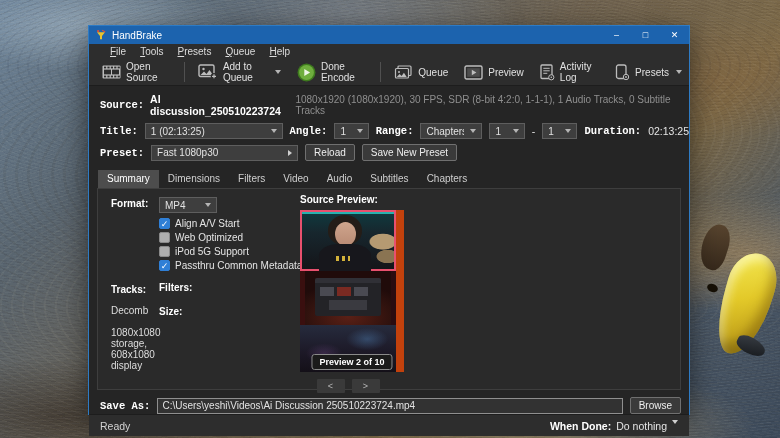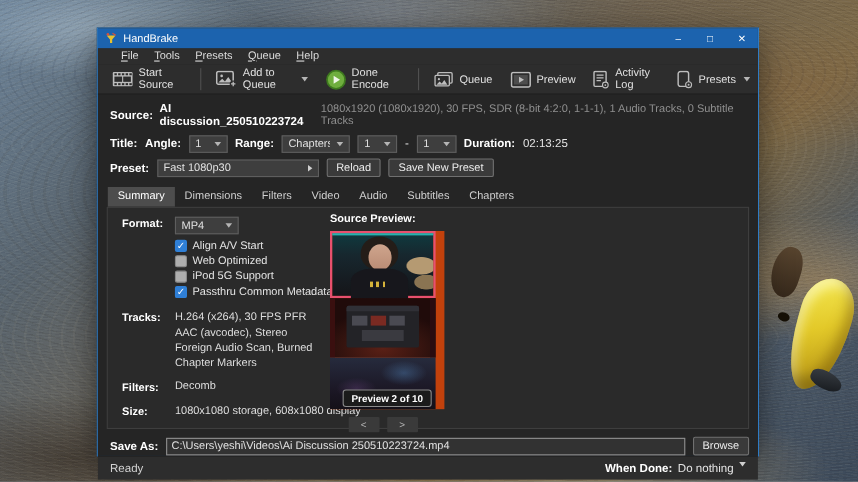--- a/index.html
+++ b/index.html
@@ -60,21 +60,21 @@
   .toolbar { height:27px; background:#2d2d2d; border-bottom:1px solid #1d1d1d;
     display:flex; align-items:center; padding-left:6px; gap:2px; flex:none; }
   .tb-btn { display:flex; align-items:center; gap:5px; padding:3px 7px; color:#e0e0e0; font-size:10px; }
   .tb-icon { display:flex; align-items:center; }
   .tb-sep { width:1px; height:20px; background:#505050; margin:0 4px; }
   .dd-arrow { width:0; height:0; border-left:3px solid transparent; border-right:3px solid transparent;
     border-top:4px solid #b5b5b5; display:inline-block; margin-left:2px; }
 
   .content { flex:1; background:#252525; position:relative; }
   .row { display:flex; align-items:center; padding-left:11px; }
-  .lbl { font-weight:bold; color:#fff; }
+  .lbl { font-weight:bold; color:#fff;font-family:Liberation Mono, monospace; }
   .source-row { margin-top:7px; gap:6px; }
   .src-name { color:#fff; font-weight:bold; }
   .src-details { color:#8f8f8f; font-size:10px; }
 
   .combo { height:16px; background:#3e3e3e; border:1px solid #5e5e5e; display:flex;
     align-items:center; padding:0 5px; font-size:10px; color:#e2e2e2; gap:4px; }
   .combo .cval { flex:1; white-space:nowrap; overflow:hidden; }
   .flyout-arrow { width:0; height:0; border-top:3px solid transparent; border-bottom:3px solid transparent;
     border-left:4px solid #cfcfcf; display:inline-block; }
 
@@ -200,21 +200,21 @@
                 <rect x="2" y="10.6" width="2.2" height="1.8"></rect>
                 <rect x="5.4" y="10.6" width="2.2" height="1.8"></rect>
                 <rect x="8.8" y="10.6" width="2.2" height="1.8"></rect>
                 <rect x="12.2" y="10.6" width="2.2" height="1.8"></rect>
                 <rect x="15.6" y="10.6" width="2.2" height="1.8"></rect>
                 <rect x="2" y="4.6" width="7" height="4.8"></rect>
                 <rect x="10" y="4.6" width="7" height="4.8"></rect>
               </g>
             </svg>
         </span>
-        <span>Start Source</span>
+        <span>Open Source</span>
       </div>
       <div class="tb-sep"></div>
       <div class="tb-btn">
         <span class="tb-icon">
           <svg width="20" height="16" viewBox="0 0 20 16">
               <rect x="1" y="1" width="15" height="11.5" rx="1.5" fill="none" stroke="#bdbdbd" stroke-width="1.4"></rect>
               <circle cx="5.5" cy="5" r="1.2" fill="#bdbdbd"></circle>
               <path d="M2.5 11l3.5-3.5 2.5 2.5 3-4 3.5 5z" fill="#bdbdbd"></path>
               <circle cx="16" cy="12.3" r="3.2" fill="#2d2d2d"></circle>
               <path d="M16 10.3v4M14 12.3h4" stroke="#bdbdbd" stroke-width="1.2"></path>
@@ -282,20 +282,24 @@
     <div class="content">
 
       <div class="row source-row">
         <span class="lbl">Source:</span>
         <span class="src-name">AI discussion_250510223724</span>
         <span class="src-details">1080x1920 (1080x1920), 30 FPS, SDR (8-bit 4:2:0, 1-1-1), 1 Audio Tracks, 0 Subtitle Tracks</span>
       </div>
 
       <div class="row title-row">
         <span class="lbl">Title:</span>
+        <div class="combo" style="width:142px">
+          <span class="cval">1 (02:13:25)</span>
+          <span class="dd-arrow"></span>
+        </div>
         <span class="lbl">Angle:</span>
         <div class="combo" style="width:35px">
           <span class="cval">1</span>
           <span class="dd-arrow"></span>
         </div>
         <span class="lbl">Range:</span>
         <div class="combo" style="width:62px">
           <span class="cval">Chapters</span>
           <span class="dd-arrow"></span>
         </div>
@@ -354,26 +358,20 @@
                 <span class="cb-label">iPod 5G Support</span>
               </div>
               <div class="cb-row" data-checked="true">
                 <span class="cb-box"></span>
                 <span class="cb-label">Passthru Common Metadata</span>
               </div>
             </div>
           </div>
 
           <div class="fld-label mt12">Tracks:</div>
-          <div class="tracks-list mt12">
-            <span>H.264 (x264), 30 FPS PFR</span>
-            <span>AAC (avcodec), Stereo</span>
-            <span>Foreign Audio Scan, Burned</span>
-            <span>Chapter Markers</span>
-          </div>
 
           <div class="fld-label mt10">Filters:</div>
           <div class="val-text mt10">Decomb</div>
 
           <div class="fld-label mt10">Size:</div>
           <div class="val-text mt10">1080x1080 storage, 608x1080 display</div>
         </div>
 
         <div class="right-col">
           <div class="preview-label">Source Preview:</div>

